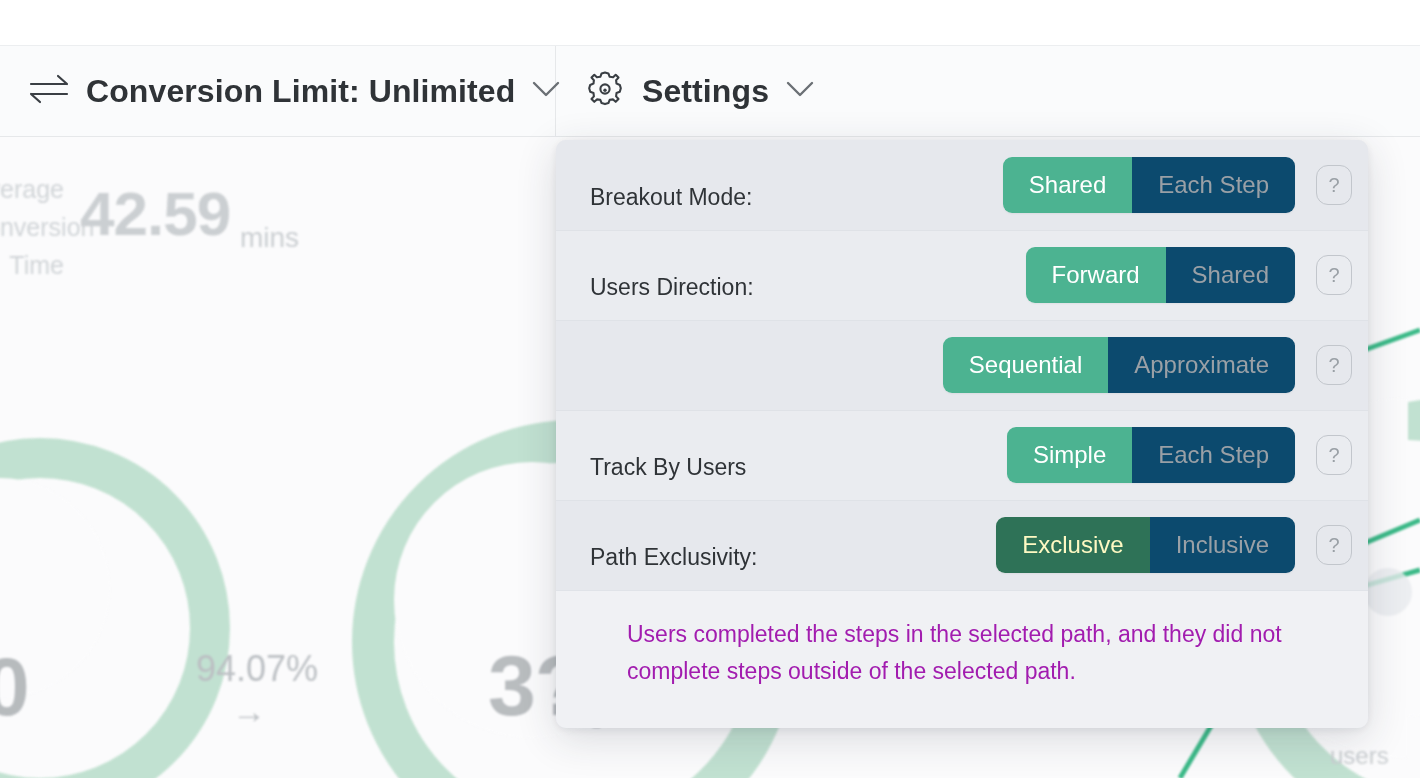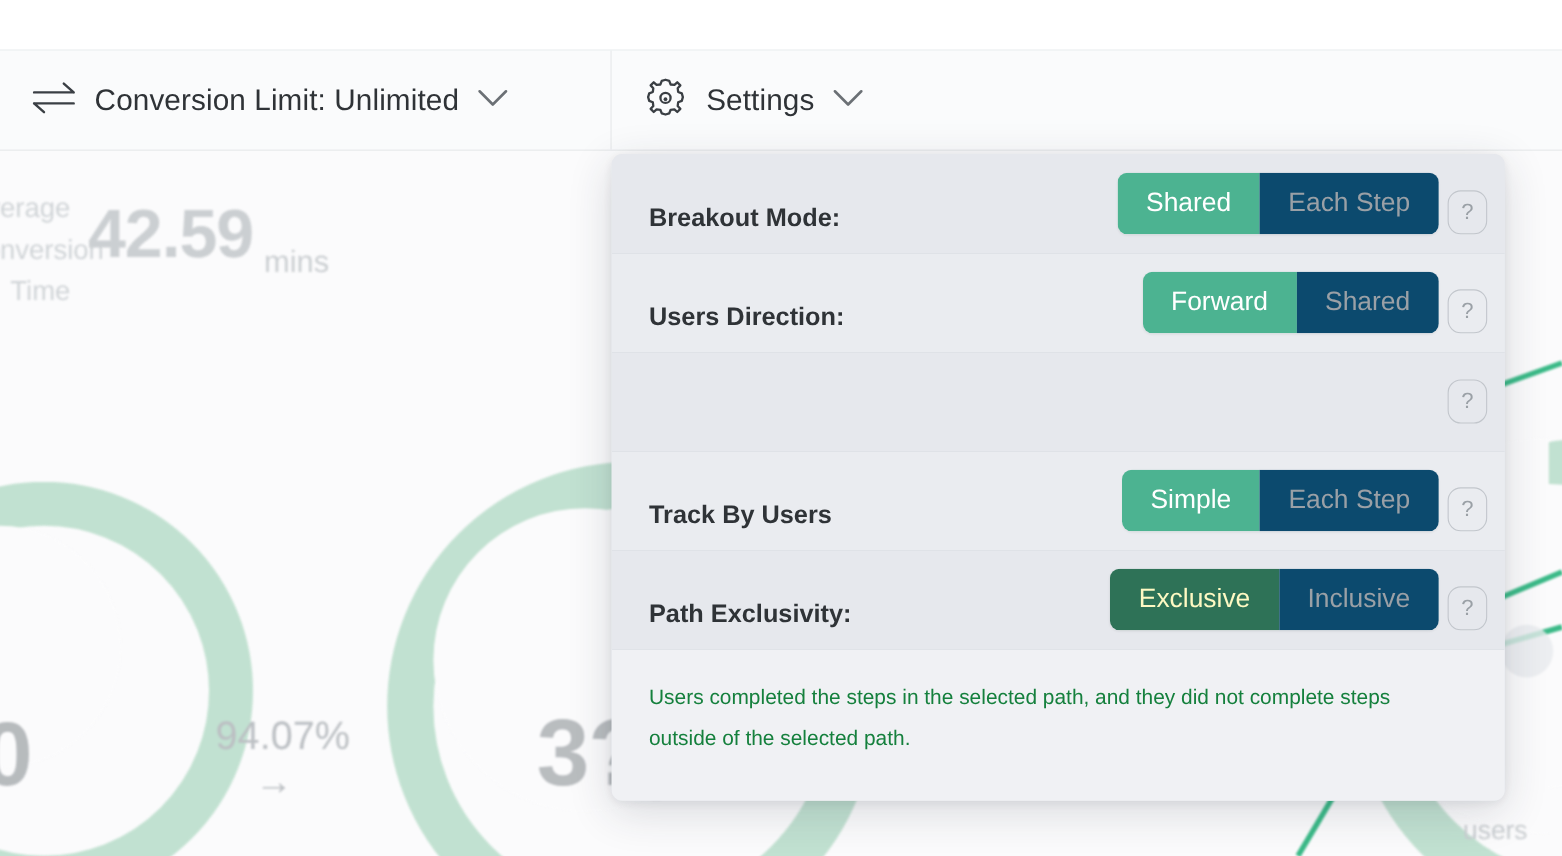--- a/index.html
+++ b/index.html
@@ -22,21 +22,21 @@
     background:#fafbfc;border-top:1px solid #eceef0;border-bottom:1px solid #e6e8ea;
     display:flex;align-items:stretch;
   }
   .tool-cell{
     display:flex;align-items:center;gap:16px;padding:0 34px 0 28px;height:100%;
     box-sizing:border-box;
   }
   .tool-cell.first{width:556px;border-right:1px solid #e6e8ea;}
   .tool-cell.second{flex:1;text-align:right;}
   .tool-label{
-    font-size:27px;color:#2f3337;letter-spacing:.1px;white-space:nowrap;font-weight:400;
+    font-size:32px;color:#2f3337;letter-spacing:.1px;white-space:nowrap;font-weight:700;
   }
   .chev{display:block;}
   .swap-icon,.gear-icon{display:block;flex:0 0 auto;}
 
   
   .ghost-col-label{
     position:absolute;left:-32px;top:170px;width:96px;
     font-size:25px;line-height:38px;color:#cfd3d6;text-align:right;font-weight:400;
   }
   .ghost-big{
@@ -118,25 +118,25 @@
     overflow:hidden;
   }
   .settings-row{
     display:flex;align-items:center;height:90px;padding:0 0 0 34px;box-sizing:border-box;
     position:relative;
   }
   .settings-row.odd{background:#e6e8ed;}
   .settings-row.even{background:#eaecf0;}
   .settings-row + .settings-row{box-shadow:inset 0 1px 0 #dfe2e7;}
   .row-label{
-    font-size:23px;font-weight:700;color:#2f3337;white-space:nowrap;margin-top:24px;
+    font-size:23px;font-weight:400;color:#2f3337;white-space:nowrap;margin-top:24px;
   }
   .row-controls{
     position:absolute;right:16px;top:50%;transform:translateY(-50%);
-    display:flex;align-items:flex-end;gap:8px;
+    display:flex;align-items:center;gap:21px;
   }
   .segmented{
     display:flex;border-radius:9px;overflow:hidden;background:#f3f4f6;
     box-shadow:0 1px 2px rgba(0,0,0,.05);
   }
   .seg{
     font-size:24px;padding:0 26px;height:56px;line-height:56px;white-space:nowrap;
     box-sizing:border-box;
   }
   .seg.active{background:#4cb391;color:#ffffff;}
@@ -146,21 +146,21 @@
     width:36px;height:40px;border:1.6px solid #c2c6cc;border-radius:12px;
     display:flex;align-items:center;justify-content:center;
     font-size:20px;color:#9aa0a6;box-sizing:border-box;
     background:transparent;
   }
   .desc-area{
     background:#f0f1f4;padding:26px 40px 0 34px;height:138px;box-sizing:border-box;
     box-shadow:inset 0 1px 0 #e0e3e8;
   }
   .desc-text{
-    font-size:19px;line-height:37px;color:#15803d;max-width:730px;
+    font-size:23px;line-height:37px;color:#a21caf;max-width:730px;margin-left:37px;
   }
 </style>
 </head>
 <body>
 
 <div id="bg-canvas">
 
   <div class="bg-blur">
     <div class="ring ring-a"></div>
     <div class="ring-a-inner"></div>
@@ -251,20 +251,24 @@
       <div class="segmented">
         <div class="seg active">Forward</div>
         <div class="seg inactive">Shared</div>
       </div>
       <div class="help-icon">?</div>
     </div>
   </div>
 
   <div class="settings-row odd">
     <div class="row-controls">
+      <div class="segmented">
+        <div class="seg active">Sequential</div>
+        <div class="seg inactive">Approximate</div>
+      </div>
       <div class="help-icon">?</div>
     </div>
   </div>
 
   <div class="settings-row even">
     <span class="row-label">Track By Users</span>
     <div class="row-controls">
       <div class="segmented">
         <div class="seg active">Simple</div>
         <div class="seg inactive">Each Step</div>

